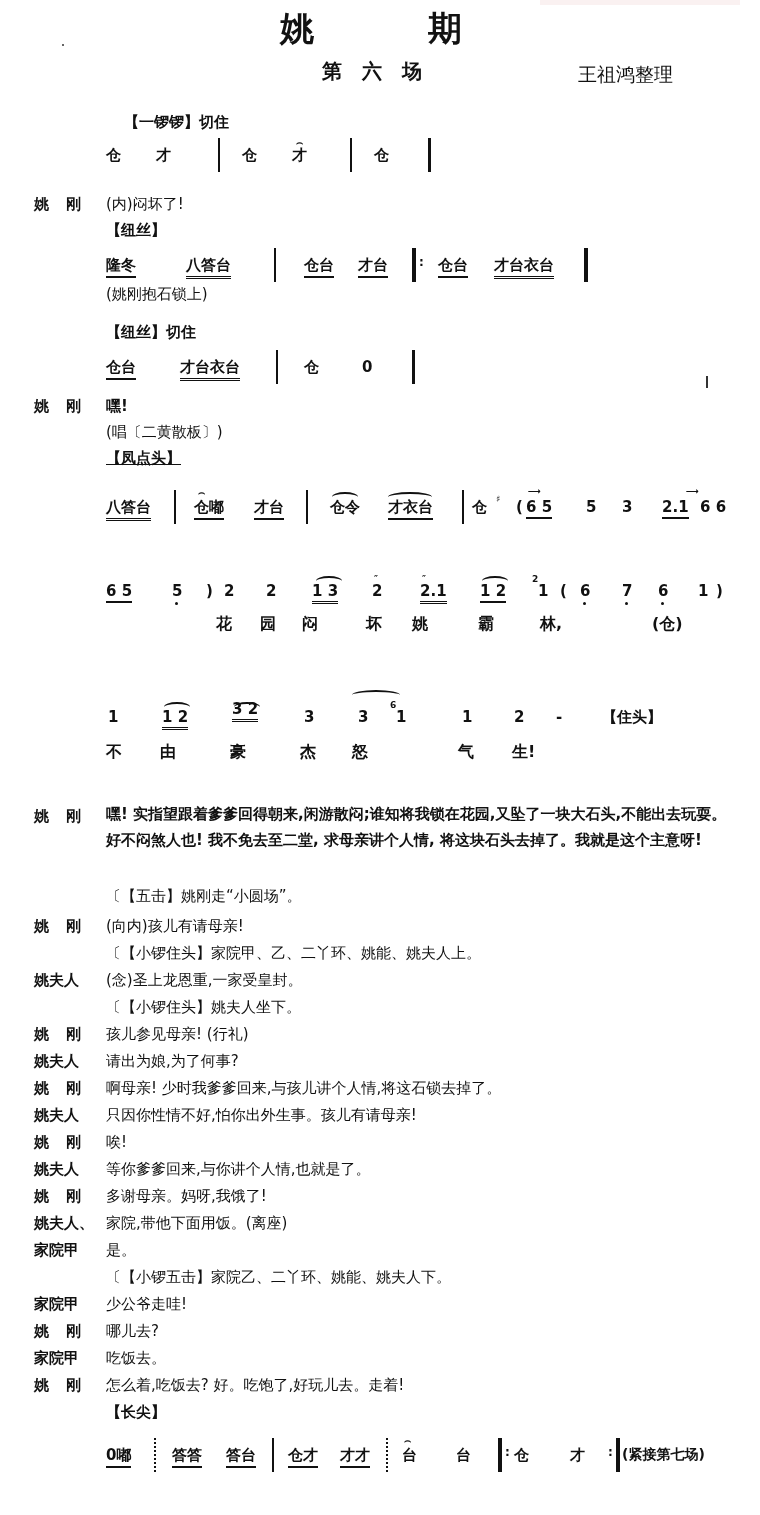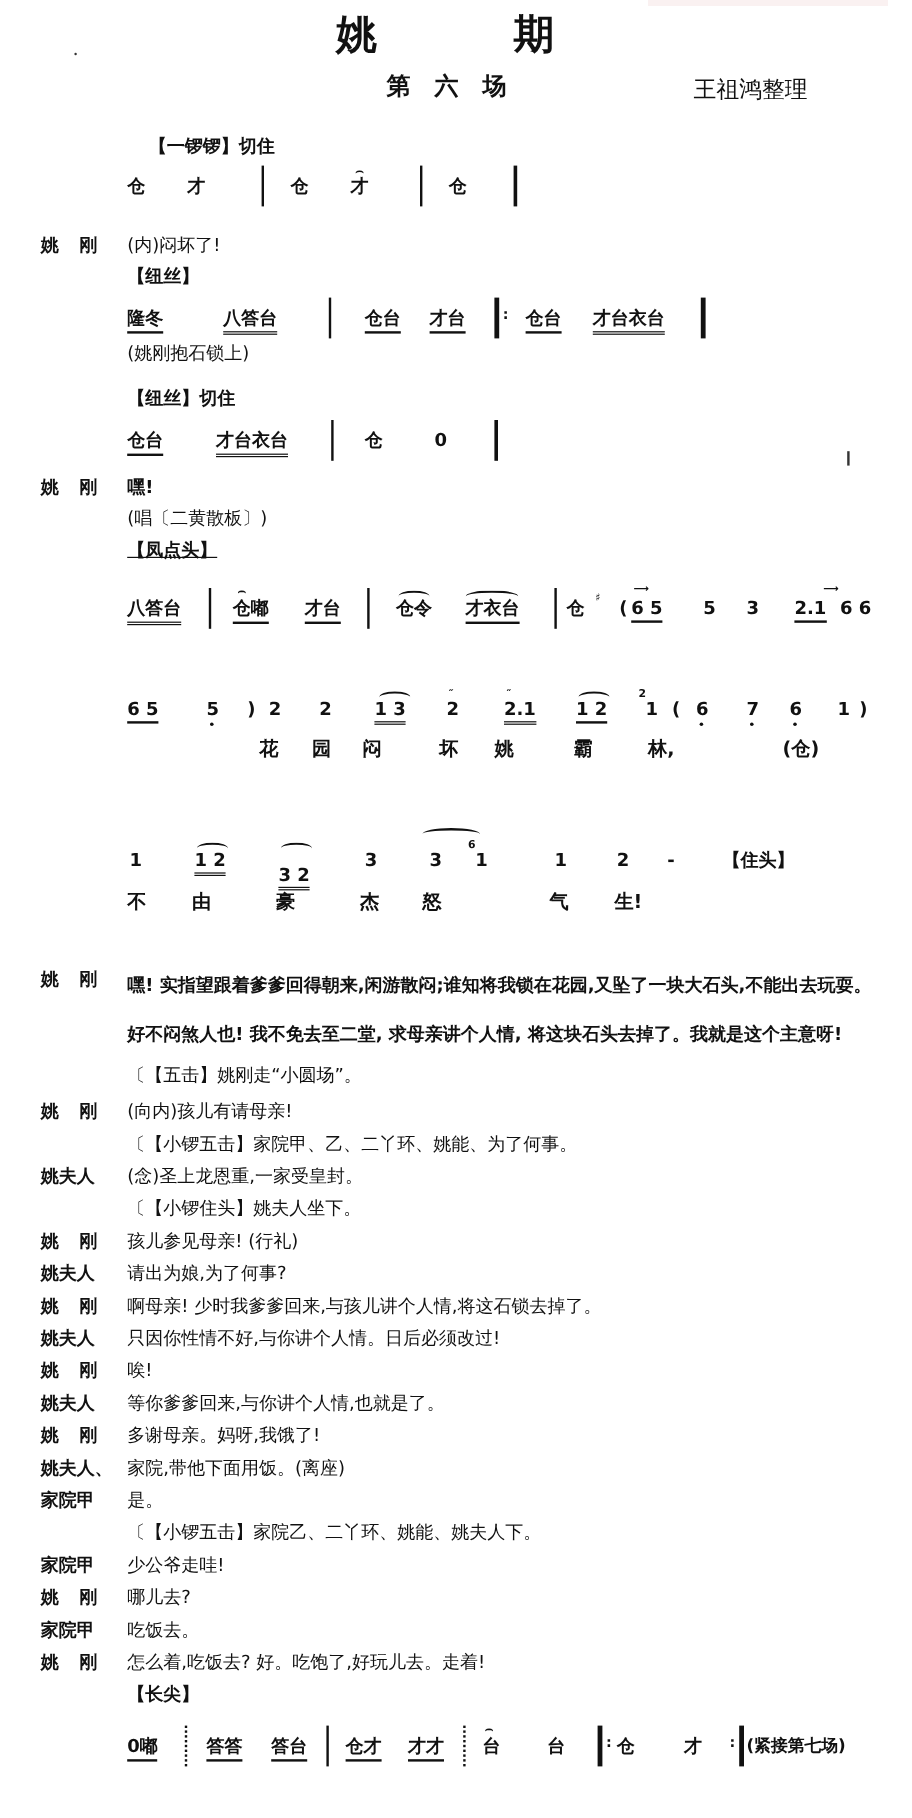--- a/index.html
+++ b/index.html
@@ -26,21 +26,21 @@
   .stray-dot { position: absolute; width: 2px; height: 2px; background: #333; border-radius: 50%; }
 
   .line { position: absolute; font-size: 15px; white-space: nowrap; line-height: 20px; }
   .bold { font-weight: bold; }
   .speaker {
     position: absolute; left: 34px; font-size: 15px; font-weight: bold; white-space: nowrap;
     line-height: 20px; letter-spacing: 0;
   }
   .speaker.spaced { letter-spacing: 17px; }
   .dialog { position: absolute; left: 106px; font-size: 15px; line-height: 20px; white-space: nowrap; }
-  .dialog.wrap { white-space: normal; width: 630px; line-height: 41px; }
+  .dialog.wrap { white-space: normal; width: 630px; line-height: 26px; }
 
   
   .row { position: absolute; left: 106px; height: 36px; }
   .cell { position: absolute; font-size: 15px; font-weight: bold; white-space: nowrap; top: 8px; }
   .ul { border-bottom: 2px solid #111; padding-bottom: 1px; }
   .ul2 { border-bottom: 3px double #111; padding-bottom: 1px; }
   .bar { position: absolute; width: 2px; background: #111; top: 0; height: 34px; }
   .bar.thick { width: 4px; }
   .bar.dashed { background: none; border-left: 2px dotted #111; }
   .repeat-dots { position: absolute; font-size: 12px; line-height: 8px; font-weight: bold; }
@@ -179,21 +179,21 @@
     <span class="lyric" style="left:478px;top:614px;">霸</span>
     <span class="lyric" style="left:540px;top:614px;">林,</span>
     <span class="lyric" style="left:652px;top:614px;">(仓)</span>
   </div>
 
   <div class="row" style="top:700px;width:640px;">
     <span class="note" style="left:2px;top:8px;">1</span>
     <span class="arc" style="left:58px;top:2px;width:26px;"></span>
     <span class="note ul2" style="left:56px;top:8px;">1 2</span>
     <span class="arc" style="left:128px;top:2px;width:26px;"></span>
-    <span class="note ul2" style="left:126px;top:20px;">3 2</span>
+    <span class="note ul2" style="left:126px;top:0;">3 2</span>
     <span class="note" style="left:198px;top:8px;">3</span>
     <span class="arc" style="left:246px;top:-10px;width:48px;"></span>
     <span class="note" style="left:252px;top:8px;">3</span>
     <span class="small-mark" style="left:284px;top:0;">6</span>
     <span class="note" style="left:290px;top:8px;">1</span>
     <span class="note" style="left:356px;top:8px;">1</span>
     <span class="note" style="left:408px;top:8px;">2</span>
     <span class="note" style="left:450px;top:8px;">-</span>
     <span class="cell" style="left:496px;">【住头】</span>
   </div>
@@ -209,38 +209,38 @@
 
   <div>
     <div class="speaker spaced" style="top:806px;">姚刚</div>
     <div class="dialog wrap bold" style="top:801px;width:626px;">嘿! 实指望跟着爹爹回得朝来,闲游散闷;谁知将我锁在花园,又坠了一块大石头,不能出去玩耍。好不闷煞人也! 我不免去至二堂, 求母亲讲个人情, 将这块石头去掉了。我就是这个主意呀!</div>
 
     <div class="dialog" style="top:886px;">〔【五击】姚刚走“小圆场”。</div>
 
     <div class="speaker spaced" style="top:916px;">姚刚</div>
     <div class="dialog" style="top:916px;">(向内)孩儿有请母亲!</div>
 
-    <div class="dialog" style="top:943px;">〔【小锣五击】家院甲、乙、二丫环、姚能、为了何事。</div>
+    <div class="dialog" style="top:943px;">〔【小锣住头】家院甲、乙、二丫环、姚能、姚夫人上。</div>
 
     <div class="speaker" style="top:970px;">姚夫人</div>
     <div class="dialog" style="top:970px;">(念)圣上龙恩重,一家受皇封。</div>
 
     <div class="dialog" style="top:997px;">〔【小锣住头】姚夫人坐下。</div>
 
     <div class="speaker spaced" style="top:1024px;">姚刚</div>
     <div class="dialog" style="top:1024px;">孩儿参见母亲! (行礼)</div>
 
     <div class="speaker" style="top:1051px;">姚夫人</div>
     <div class="dialog" style="top:1051px;">请出为娘,为了何事?</div>
 
     <div class="speaker spaced" style="top:1078px;">姚刚</div>
     <div class="dialog" style="top:1078px;">啊母亲! 少时我爹爹回来,与孩儿讲个人情,将这石锁去掉了。</div>
 
     <div class="speaker" style="top:1105px;">姚夫人</div>
-    <div class="dialog" style="top:1105px;">只因你性情不好,与你讲个人情。日后必须改过!</div>
+    <div class="dialog" style="top:1105px;">只因你性情不好,怕你出外生事。孩儿有请母亲!</div>
 
     <div class="speaker spaced" style="top:1132px;">姚刚</div>
     <div class="dialog" style="top:1132px;">唉!</div>
 
     <div class="speaker" style="top:1159px;">姚夫人</div>
     <div class="dialog" style="top:1159px;">等你爹爹回来,与你讲个人情,也就是了。</div>
 
     <div class="speaker spaced" style="top:1186px;">姚刚</div>
     <div class="dialog" style="top:1186px;">多谢母亲。妈呀,我饿了!</div>
 

